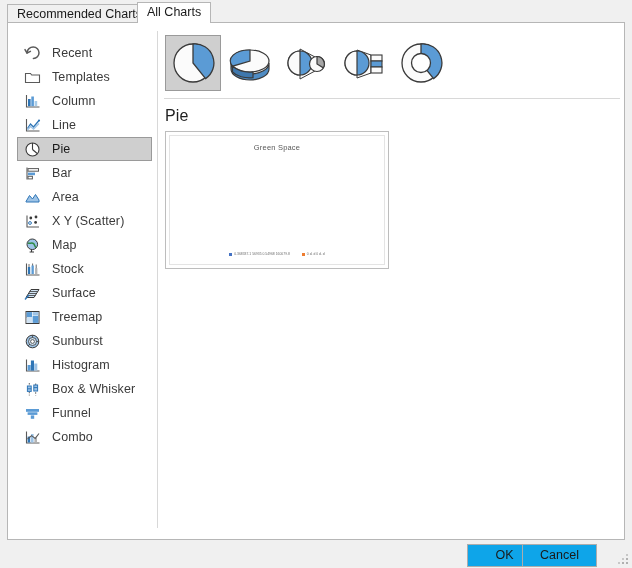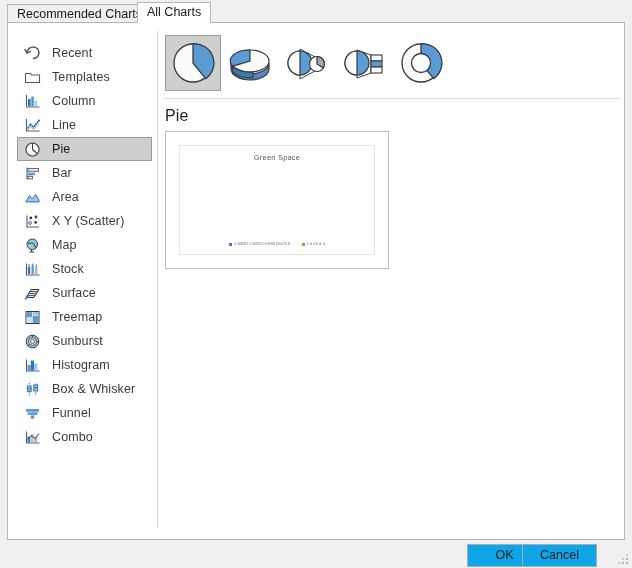--- a/index.html
+++ b/index.html
@@ -150,21 +150,21 @@
   }
 
   
   #preview-frame {
     position: absolute;
     left: 7px; top: 108px;
     width: 224px; height: 138px;
     background: #ffffff;
     border: 1px solid #bdbdbd;
     box-sizing: border-box;
-    padding: 13px;
+    padding: 3px;
   }
   #preview-inner {
     position: relative;
     width: 100%; height: 100%;
     background: #ffffff;
     border: 1px solid #e4e4e4;
     box-sizing: border-box;
     overflow: hidden;
   }
   #preview-title {

